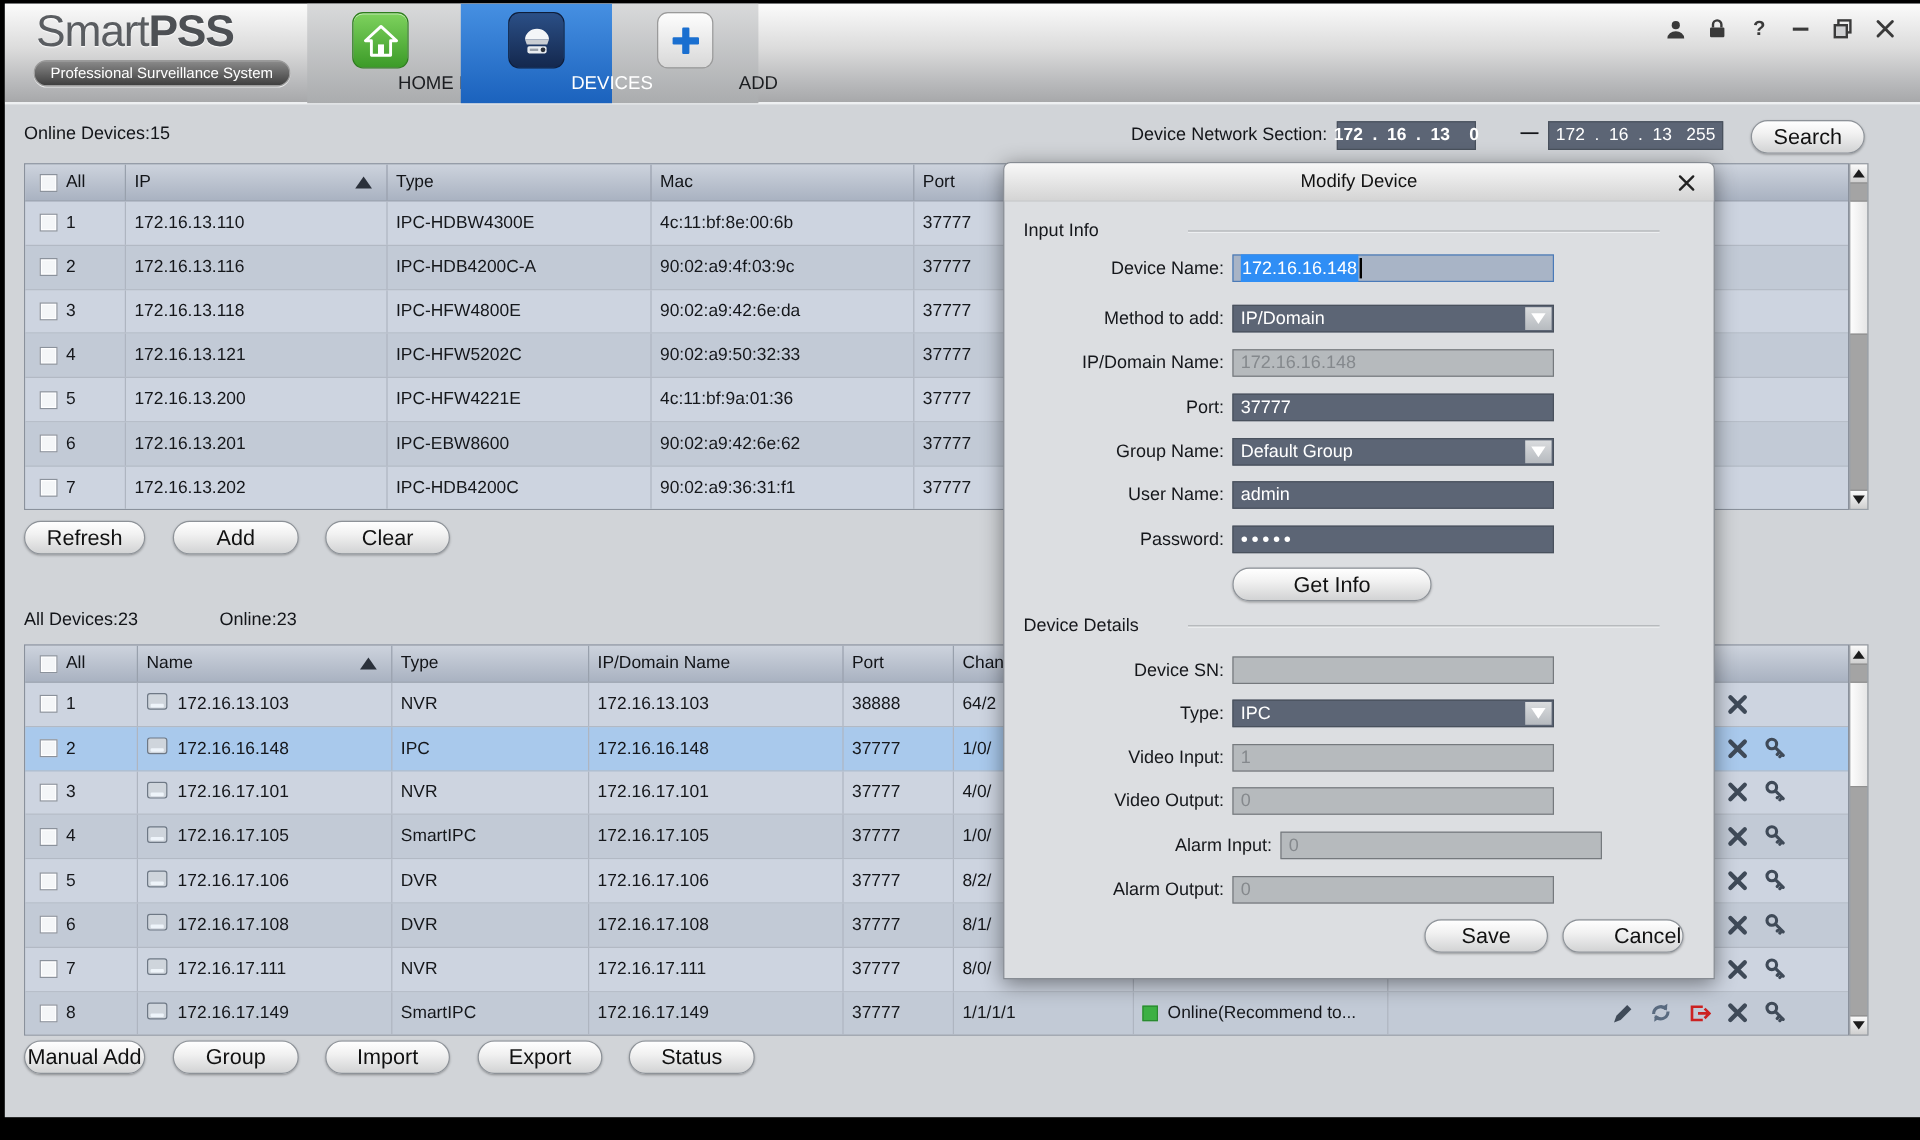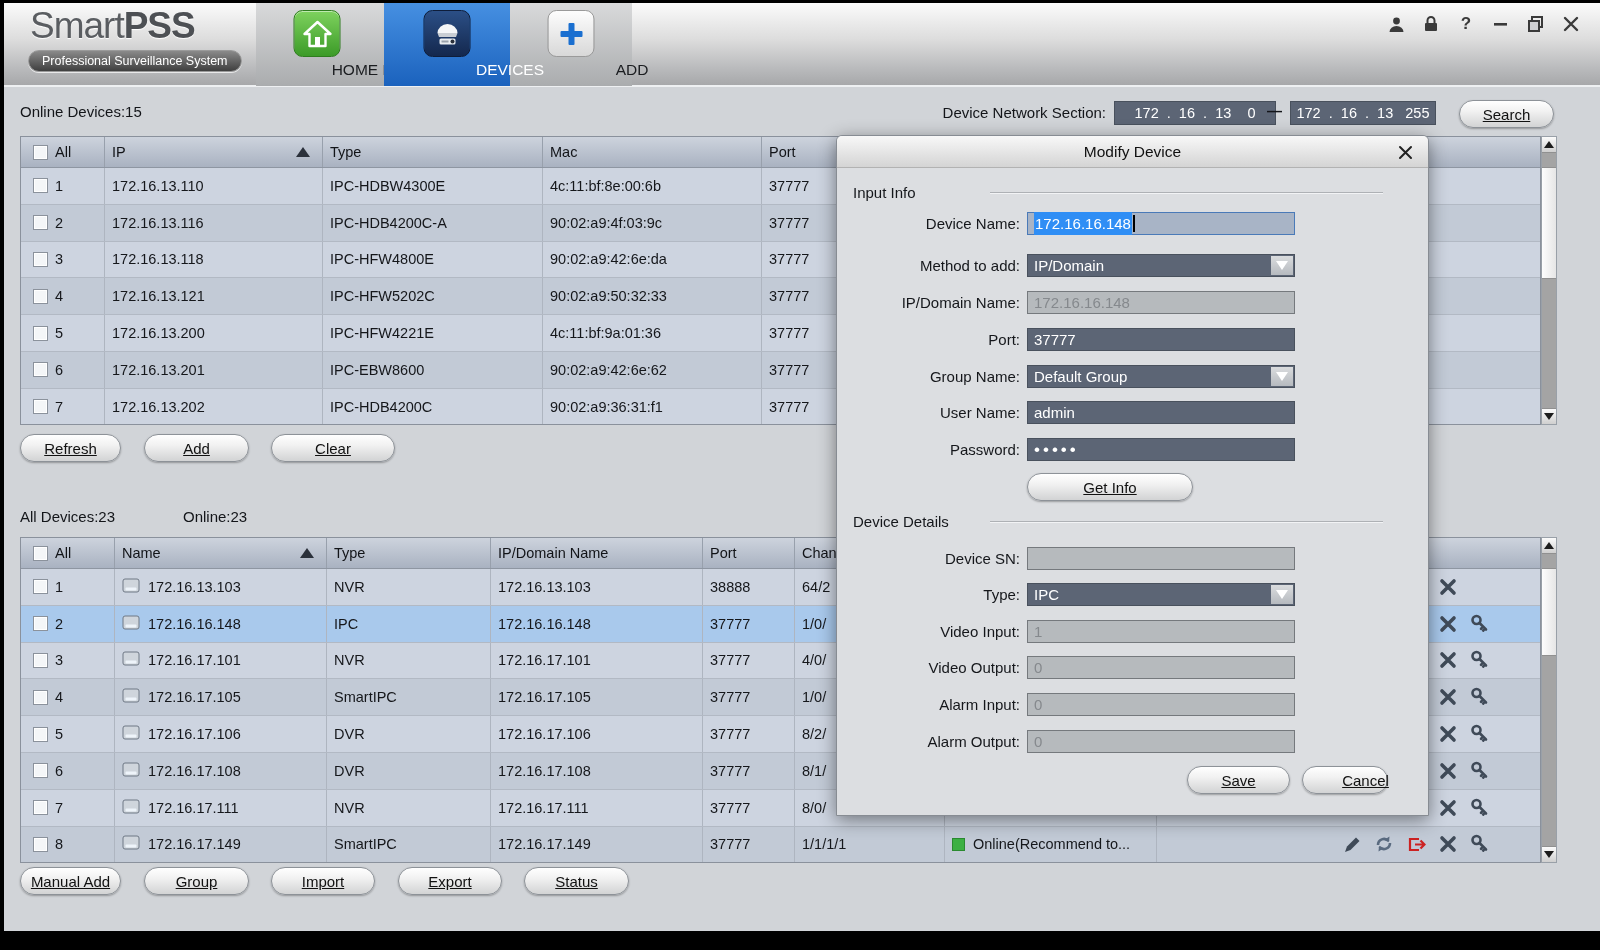--- a/index.html
+++ b/index.html
@@ -29,22 +29,22 @@
   .icon-home { background:linear-gradient(#7ed25e,#3c9b28); border:1px solid #2e7d1e; box-shadow:inset 0 1px 0 rgba(255,255,255,.5);}
   .icon-devices { background:linear-gradient(#2b4f86,#14284e); border:1px solid #0e1d3a; }
   .icon-add { background:linear-gradient(#fdfdfd,#d8d8d8); border:1px solid #9a9a9a; }
   .win-icons { position:absolute; top:10px; right:18px; display:flex; gap:13px; align-items:center; }
   .win-ic { width:22px; height:22px; display:flex; align-items:center; justify-content:center; cursor:pointer;
             color:#3a3a3a; font-size:17px; font-weight:700; }
 
   
   .pill-btn { position:absolute; height:28px; border-radius:14px; border:1px solid #8d9298;
               background:linear-gradient(#ffffff,#f1f1f1 40%,#d2d3d4);
-              font-size:15px; display:flex; align-items:center; justify-content:center;
-              box-shadow:0 1px 2px rgba(0,0,0,.3); cursor:pointer; color:#111;text-decoration:underline; }
+              font-size:18px; display:flex; align-items:center; justify-content:center;
+              box-shadow:0 1px 2px rgba(0,0,0,.3); cursor:pointer; color:#111; }
   .cb { width:15px; height:15px; background:#f4f6f8; border:1px solid #8b929c; box-shadow:inset 0 0 0 1px #fff;
         margin:0 7px 0 5px; flex:none; cursor:pointer; }
   .dark-ip { position:absolute; height:24px; background:#5c6575; border:1px solid #49515d; color:#fff;
              font-size:14.5px; display:flex; align-items:center; justify-content:center; white-space:pre; }
 
   
   .tbl { position:absolute; border:1px solid #8a919c; background:#c6cdd8; overflow:hidden; }
   .thead { display:grid; height:31px; background:linear-gradient(#cdd3dd,#a9b2c1); border-bottom:1px solid #8e96a2; }
   .th { border-right:1px solid #98a0ac; display:flex; align-items:center; padding-left:7px; font-size:14.5px;
         position:relative; color:#121418; }
@@ -178,21 +178,21 @@
         <svg width="16" height="16" viewBox="0 0 16 16">
             <path d="M2 2 L14 14 M14 2 L2 14" stroke="#3a3a3a" stroke-width="2.4" stroke-linecap="round"></path>
           </svg>
       </span>
     </div>
   </div>
 
   <div class="plain-label" style="left:16px;top:100px;">Online Devices:15</div>
 
   <div class="plain-label" style="left:860px;top:101px;width:242px;text-align:right;">Device Network Section:</div>
-  <div class="dark-ip" style="left:1110px;top:98px;width:162px;">172  .  16  .  13    0</div>
+  <div class="dark-ip" style="left:1110px;top:98px;width:116px;font-weight:bold;">172  .  16  .  13    0</div>
   <div class="plain-label" style="left:1263px;top:99px;font-weight:700;">—</div>
   <div class="dark-ip" style="left:1286px;top:98px;width:146px;">172  .  16  .  13   255</div>
   <div class="pill-btn" style="left:1455px;top:97px;width:95px;">Search</div>
 
   <div class="tbl t-top" style="left:16px;top:133px;width:1521px;height:289px;">
     <div class="thead">
       <div class="th">
           <span class="cb"></span>
           <span>All</span>
         </div>
@@ -296,21 +296,21 @@
         <span class="tri-up"></span>
       </div>
     <div class="sb-thumb" style="top:30px;height:112px;"></div>
     <div class="sb-btn bottom">
         <span class="tri-dn"></span>
       </div>
   </div>
 
   <div class="pill-btn" style="left:16px;top:431px;width:101px;">Refresh</div>
   <div class="pill-btn" style="left:140px;top:431px;width:105px;">Add</div>
-  <div class="pill-btn" style="left:267px;top:431px;width:124px;">Clear</div>
+  <div class="pill-btn" style="left:267px;top:431px;width:104px;">Clear</div>
 
   <div class="plain-label" style="left:16px;top:505px;">All Devices:23</div>
   <div class="plain-label" style="left:179px;top:505px;">Online:23</div>
 
   <div class="tbl t-bot" style="left:16px;top:534px;width:1521px;height:326px;">
     <div class="thead">
       <div class="th">
           <span class="cb"></span>
           <span>All</span>
         </div>
@@ -858,31 +858,31 @@
         </div>
     </div>
 
     <div class="frow" style="top:520px;">
       <span class="flabel">Video Output:</span>
       <div class="finput in-dis">
           <span>0</span>
         </div>
     </div>
 
-    <div class="frow" style="top:557px;">
+    <div class="frow" style="top:557px;margin-left:40px;">
       <span class="flabel">Alarm Input:</span>
       <div class="finput in-dis">
           <span>0</span>
         </div>
     </div>
 
     <div class="frow" style="top:594px;">
       <span class="flabel">Alarm Output:</span>
       <div class="finput in-dis">
           <span>0</span>
         </div>
     </div>
 
     <div class="pill-btn" style="left:350px;top:630px;width:103px;position:absolute;">Save</div>
-    <div class="pill-btn" style="left:465px;top:630px;width:86px;position:absolute;padding-left:41px;">Cancel</div>
+    <div class="pill-btn" style="left:465px;top:630px;width:101px;position:absolute;padding-left:41px;">Cancel</div>
   </div>
 
 </div>
 
 </body></html>

